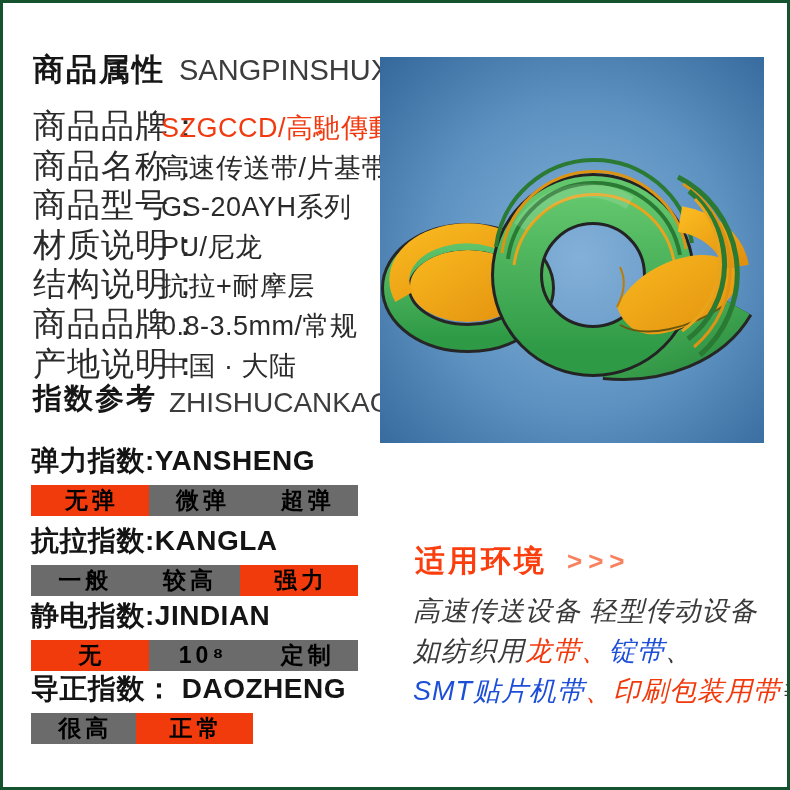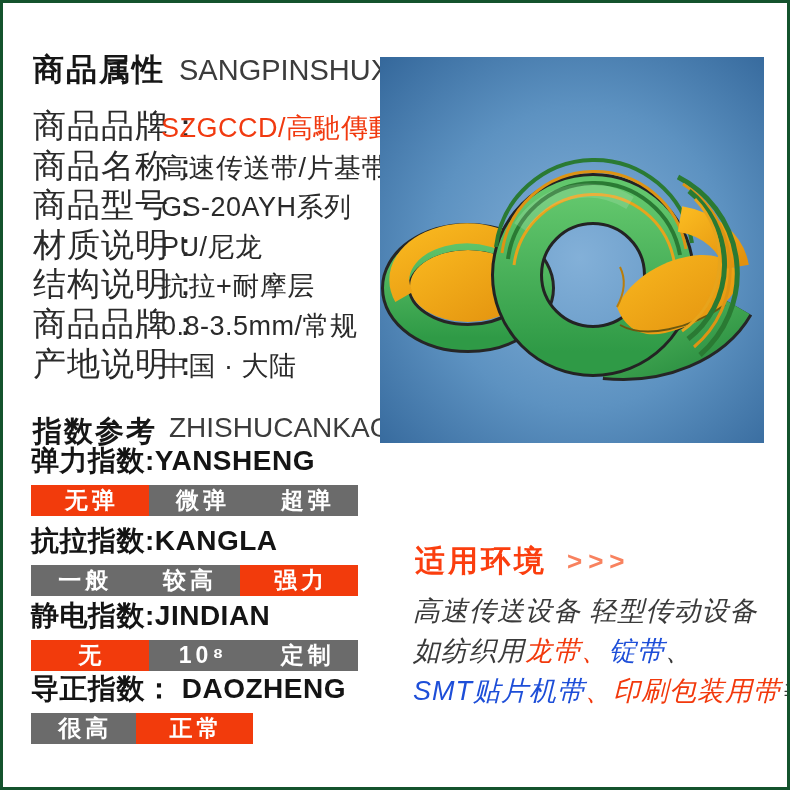--- a/index.html
+++ b/index.html
@@ -11,32 +11,32 @@
   
   .attrs-title{position:absolute;left:30px;top:46px;display:flex;align-items:baseline;white-space:nowrap;}
   .attrs-title .cjk{font-size:31px;font-weight:700;color:#161616;letter-spacing:2px;}
   .attrs-title .pinyin{font-size:29px;font-weight:400;color:#3c3c3c;margin-left:14px;letter-spacing:0;}
   .attr-rows{position:absolute;left:30px;top:101px;width:345px;}
   .attr-row{display:flex;align-items:baseline;height:39.6px;white-space:nowrap;}
   .attr-row .lbl{width:128px;font-size:33px;color:#2a2a2a;letter-spacing:1px;flex:0 0 auto;}
   .attr-row .val{font-size:27px;color:#2a2a2a;letter-spacing:0.5px;}
   .attr-row .val.red{color:#f13a10;}
   
-  .idx-title{position:absolute;left:30px;top:409px;display:flex;align-items:flex-start;white-space:nowrap;}
+  .idx-title{position:absolute;left:30px;top:376px;display:flex;align-items:flex-end;white-space:nowrap;}
   .idx-title .cjk{font-size:29px;font-weight:700;color:#161616;letter-spacing:2px;}
   .idx-title .pinyin{font-size:28px;font-weight:400;color:#3c3c3c;margin-left:12px;}
   .idx-group{position:absolute;left:28px;width:327px;}
   .idx-group .glabel{font-size:28px;font-weight:700;color:#141414;letter-spacing:0.5px;white-space:nowrap;}
   .idx-group .bar{margin-top:5px;height:30px;display:grid;}
   .g0{top:439px;} .g0 .bar{grid-template-columns:36% 32% 32%;}
   .g1{top:519px;} .g1 .bar{grid-template-columns:32% 32% 36%;}
   .g2{top:594px;} .g2 .bar{grid-template-columns:36% 32% 32%;}
   .g3{top:667px;} .g3 .bar{grid-template-columns:32% 36% 32%;}
   .seg{
-    background:#6b6b6b;color:#ffffff;font-size:23px;font-weight:700;
+    background:#6b6b6b;color:#000000;font-size:23px;font-weight:700;
     display:flex;align-items:center;justify-content:center;
     letter-spacing:4px;text-indent:4px;white-space:nowrap;
   }
   .seg.active{background:#f23b0c;}
   
   .photo{position:absolute;left:377px;top:54px;width:384px;height:386px;margin:0;}
   .photo svg{display:block;width:384px;height:386px;}
   .usage-title{position:absolute;left:412px;top:538px;display:flex;align-items:center;white-space:nowrap;}
   .usage-title .t{font-size:30px;font-weight:700;color:#fb3e0e;letter-spacing:3px;}
   .usage-title .arrows{font-size:26px;font-weight:700;color:#f8825f;letter-spacing:6px;margin-left:20px;}

